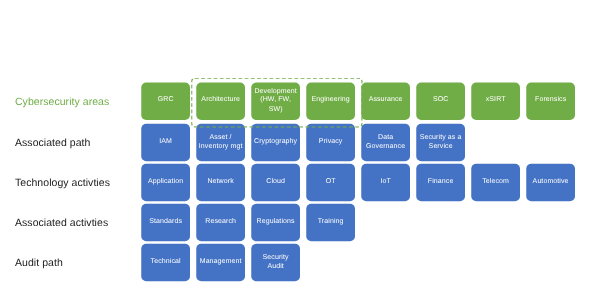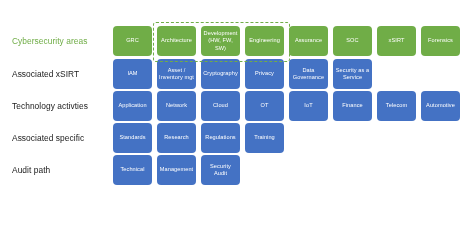--- a/index.html
+++ b/index.html
@@ -11,20 +11,21 @@
   body {
     font-family: "Liberation Sans", sans-serif;
     -webkit-font-smoothing: antialiased;
   }
   #diagram {
     position: relative;
     width: 474px;
     height: 201px;
     background: #ffffff;
     overflow: hidden;
+    margin-top: 40px;
   }
   .row {
     position: absolute;
     left: 0;
     width: 474px;
     height: 30px;
   }
   .row-label {
     position: absolute;
     left: 12px;
@@ -110,21 +111,21 @@
           </div>
           <div class="cell green" style="left: 264px; width: 39px;">
             <span class="label">xSIRT</span>
           </div>
           <div class="cell green" style="left: 308px; width: 39px;">
             <span class="label">Forensics</span>
           </div>
         </div>
       </div>
       <div class="row" style="top: 59px;">
-        <div class="row-label">Associated xSIRT</div>
+        <div class="row-label">Associated path</div>
         <div class="cells">
           <div class="cell blue" style="left: 0px; width: 39px;">
             <span class="label">IAM</span>
           </div>
           <div class="cell blue" style="left: 44px; width: 39px;">
             <span class="label">Asset / Inventory mgt</span>
           </div>
           <div class="cell blue" style="left: 88px; width: 39px;">
             <span class="label">Cryptography</span>
           </div>
@@ -162,21 +163,21 @@
           </div>
           <div class="cell blue" style="left: 264px; width: 39px;">
             <span class="label">Telecom</span>
           </div>
           <div class="cell blue" style="left: 308px; width: 39px;">
             <span class="label">Automotive</span>
           </div>
         </div>
       </div>
       <div class="row" style="top: 123px;">
-        <div class="row-label">Associated specific</div>
+        <div class="row-label">Associated activties</div>
         <div class="cells">
           <div class="cell blue" style="left: 0px; width: 39px;">
             <span class="label">Standards</span>
           </div>
           <div class="cell blue" style="left: 44px; width: 39px;">
             <span class="label">Research</span>
           </div>
           <div class="cell blue" style="left: 88px; width: 39px;">
             <span class="label">Regulations</span>
           </div>

